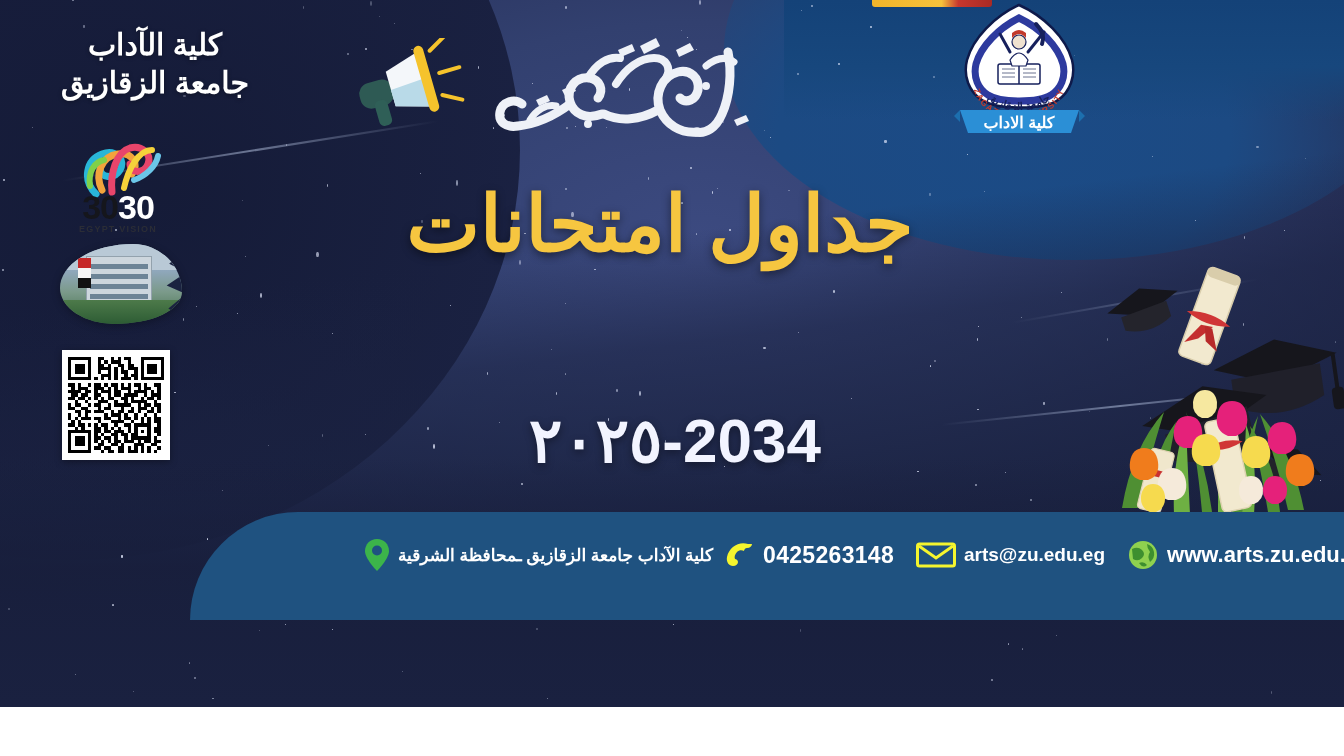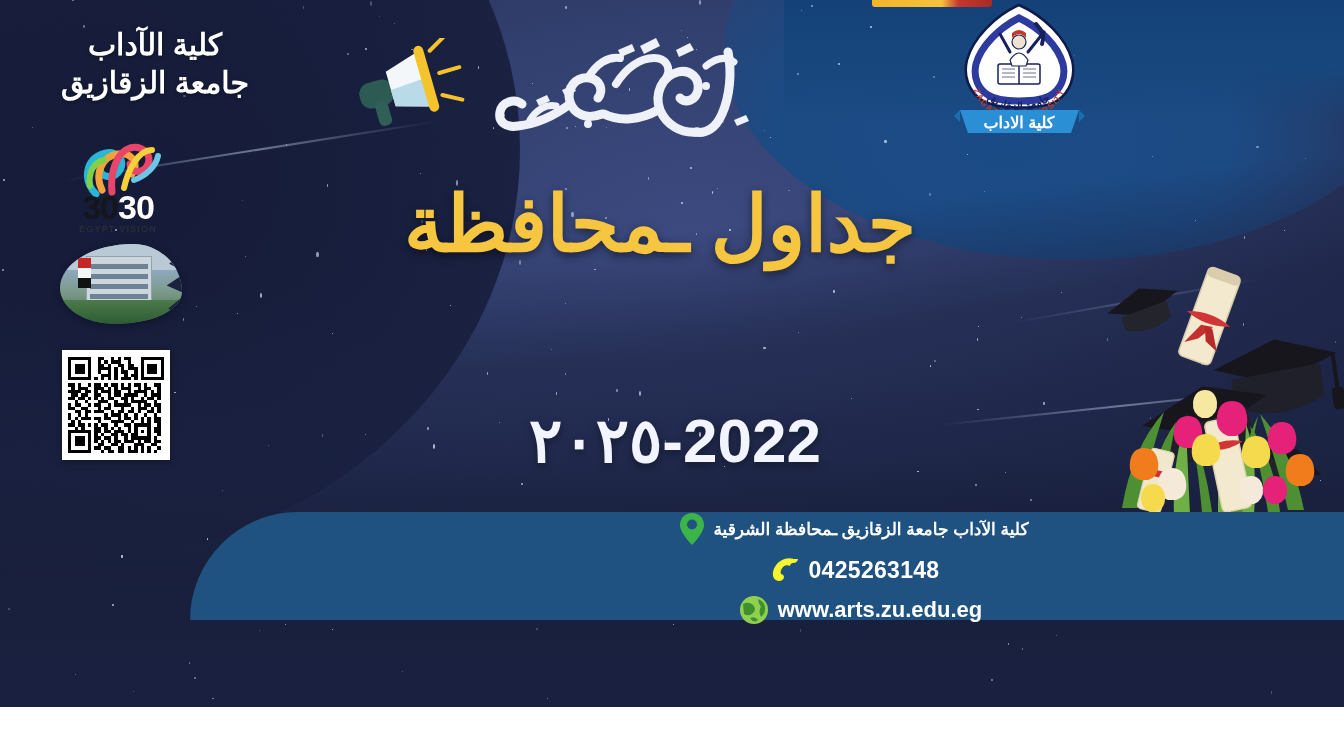--- a/index.html
+++ b/index.html
@@ -153,21 +153,21 @@
     position:absolute; left:190px; top:512px; width:1154px; height:108px;
     background:#1f5280;
     border-radius:130px 0 0 0;
   }
   .footer-band-tail{
     position:absolute; left:440px; top:512px; width:904px; height:86px;
     background:#1f5280;
   }
   .contact-row{
     position:absolute; left:350px; top:512px; width:994px; height:86px;
-    display:flex; flex-direction:column; align-items:center; justify-content:flex-start;
+    display:flex; flex-direction:row; align-items:center; justify-content:flex-start;
     gap:10px; padding-left:14px;
   }
   .contact-item{ display:flex; align-items:center; gap:8px; }
   .contact-text{
     color:#ffffff; font-size:19px; font-weight:bold; white-space:nowrap;
   }
   .contact-text.ar{ direction:rtl; font-size:17px; }
   .contact-text.num{ font-size:23px; font-weight:bold; letter-spacing:.3px; }
   .contact-text.url{ font-size:22px; }
   .contact-icon{ display:flex; align-items:center; justify-content:center; }
@@ -722,22 +722,22 @@
     <text font-size="8.5" font-weight="bold" fill="#c23a2c" letter-spacing="1.4" font-family="'Liberation Sans',sans-serif">
       <textPath href="#arcEn" startOffset="50%" text-anchor="middle">ZAGAZIG UNIVERSITY</textPath>
     </text>
 
     <path d="M8 108 L127 108 L119 131 L16 131 Z" fill="#2b8fd6"></path>
     <path d="M8 108 L2 114 L8 120 Z" fill="#1c6fae"></path>
     <path d="M127 108 L133 114 L127 120 Z" fill="#1c6fae"></path>
     <text x="67" y="126" font-size="16" font-weight="bold" fill="#ffffff" text-anchor="middle" direction="rtl" font-family="'Liberation Sans',sans-serif">كلية الاداب</text>
   </svg>
 
-  <div class="title-yellow">جداول ـمحافظة</div>
-  <div class="title-year">2022-٢٠٢٥</div>
+  <div class="title-yellow">جداول امتحانات</div>
+  <div class="title-year">2034-٢٠٢٥</div>
 
   <svg class="grad-deco" viewBox="0 0 262 262">
 
     <g transform="rotate(-18 62 52)">
       <path d="M26 44 L64 30 L100 44 L62 58 Z" fill="#16161c"></path>
       <path d="M38 52 L38 66 q24 12 48 0 L86 50" fill="#24242c"></path>
     </g>
 
     <g transform="rotate(20 130 60)">
       <rect x="110" y="12" width="34" height="94" rx="5" fill="#f2e9cf" stroke="#d8ccab" stroke-width="1.5"></rect>
@@ -820,20 +820,29 @@
 
     <div class="contact-item">
       <span class="contact-icon">
         <svg width="32" height="28" viewBox="0 0 32 28">
           <path d="M25 3 C16 0 6 6 4 16 C3 21 6 25 10 25 C13 25 15 23 15 21 C15 19 13 18 12 18 C11 16 12 13 14 11 C16 9 19 9 21 10 C21 9 22 7 24 7 C27 7 29 5 29 3 Z" fill="#f5f52e"></path>
         </svg>
       </span>
       <span class="contact-text num">0425263148</span>
     </div>
 
+    <div class="contact-item" style="margin-left:12px;">
+      <span class="contact-icon">
+        <svg width="40" height="28" viewBox="0 0 40 28">
+          <rect x="1.5" y="3" width="37" height="22" rx="2" fill="none" stroke="#f5f52e" stroke-width="3"></rect>
+          <path d="M3 5 L20 17 L37 5" fill="none" stroke="#f5f52e" stroke-width="3"></path>
+        </svg>
+      </span>
+      <span class="contact-text">arts@zu.edu.eg</span>
+    </div>
 
     <div class="contact-item" style="margin-left:12px;">
       <span class="contact-icon">
         <svg width="32" height="32" viewBox="0 0 32 32">
           <circle cx="16" cy="16" r="14" fill="#8fd14f"></circle>
           <path d="M5 10 q6 -3 10 1 q4 4 0 8 q-4 4 -9 1 z" fill="#3e8f2f"></path>
           <path d="M20 5 q6 2 7 8 q1 6 -4 10 q-3 -6 0 -10 q-3 -4 -3 -8 z" fill="#3e8f2f"></path>
           <path d="M12 24 q5 -2 8 2 q-4 4 -8 -2 z" fill="#3e8f2f"></path>
         </svg>
       </span>

